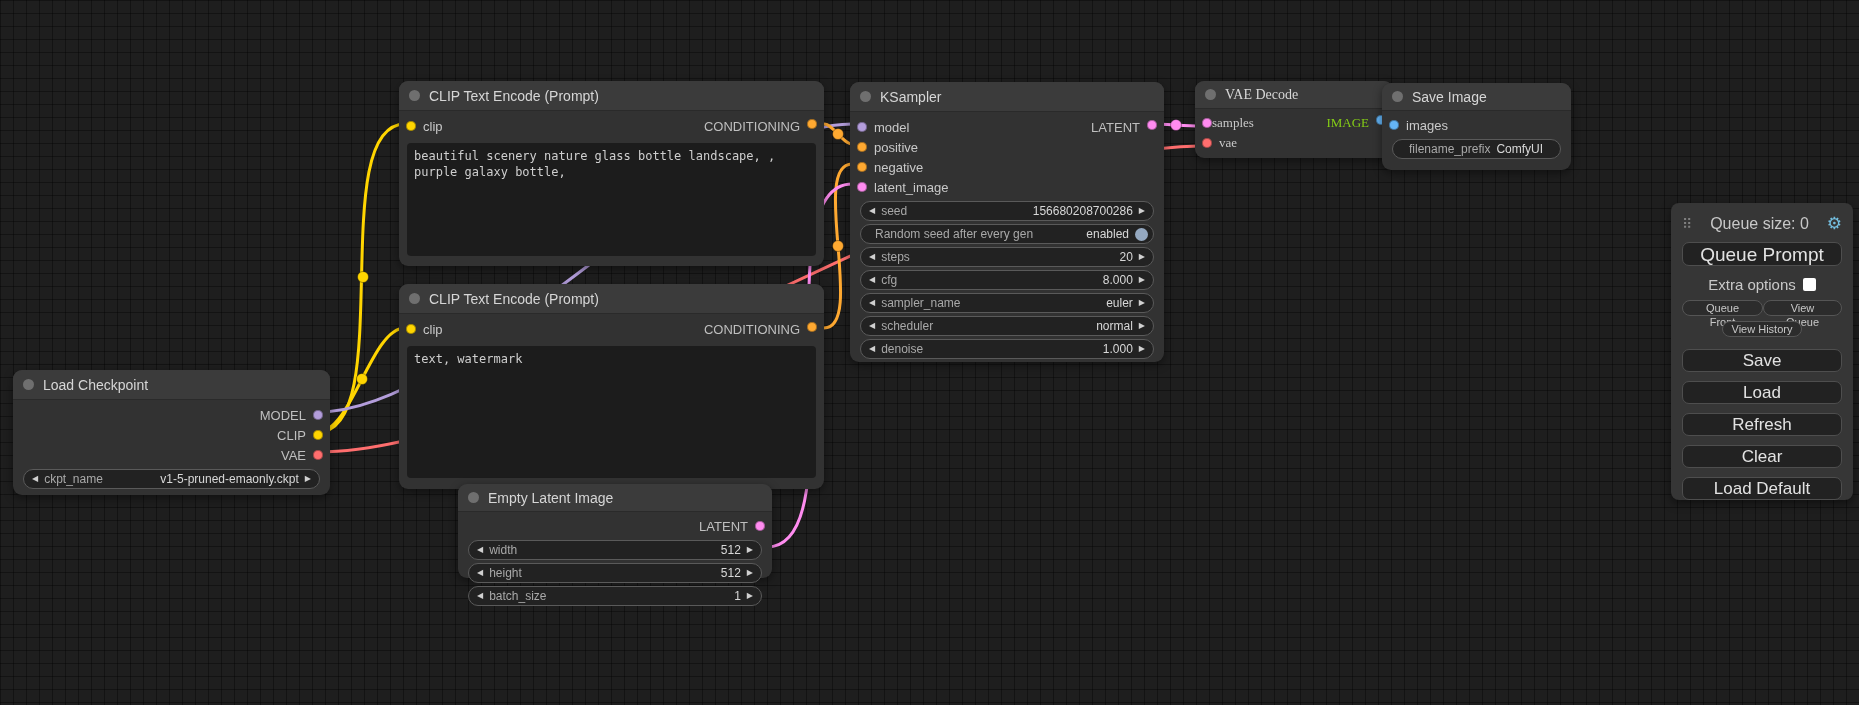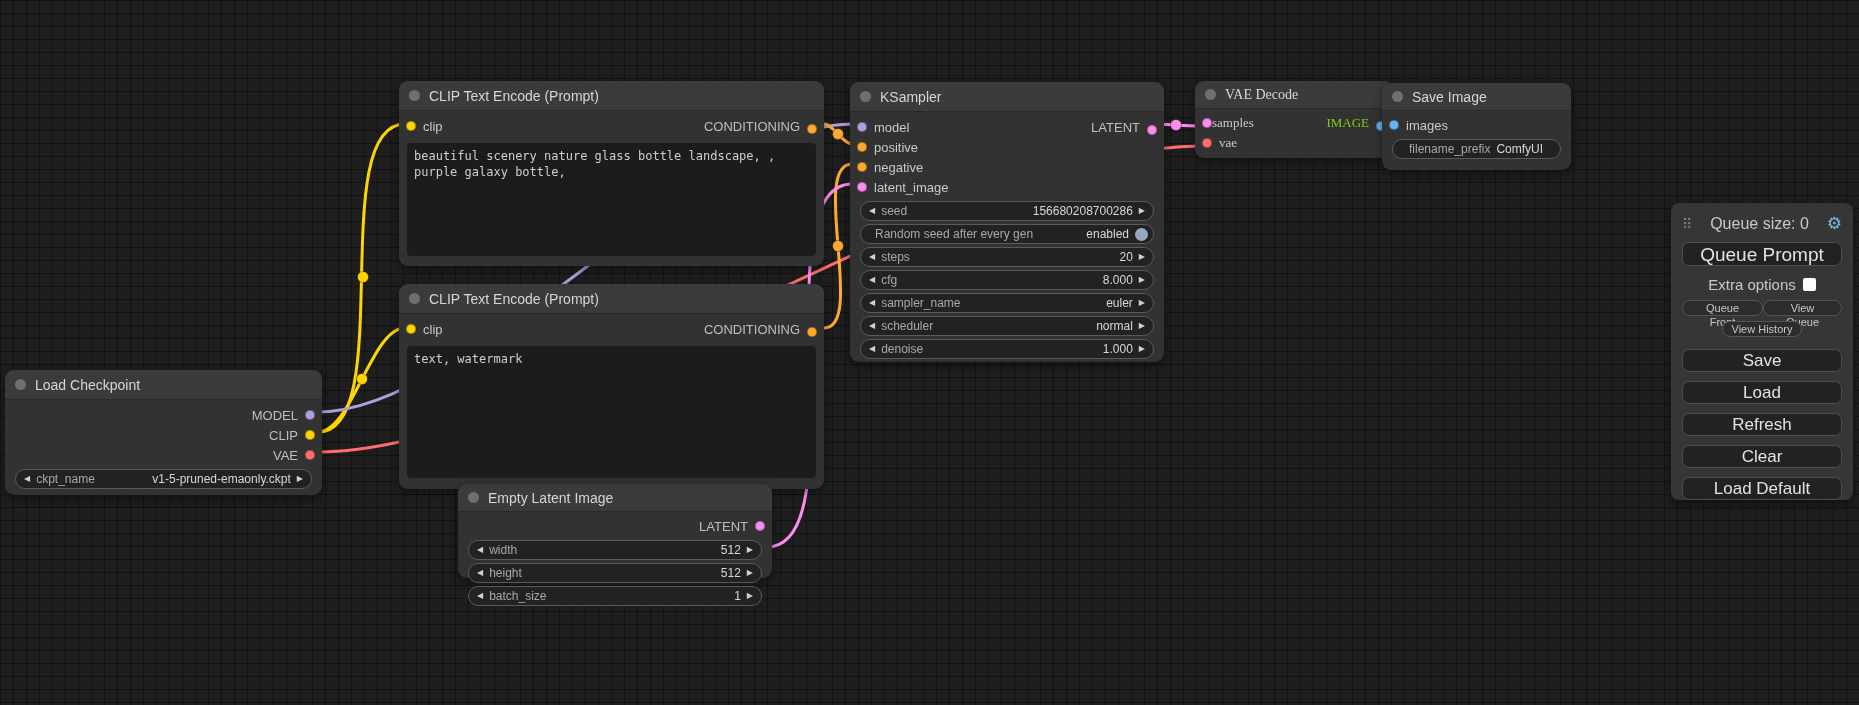--- a/index.html
+++ b/index.html
@@ -21,21 +21,21 @@
   .node-header {
     height:30px; background:#3b3b3b; border-radius:9px 9px 0 0;
     display:flex; align-items:center; padding:0 10px; gap:9px;
     color:#d6d6d6; font-size:14px; border-bottom:1px solid #2a2a2a;
   }
   .title-dot { width:11px; height:11px; border-radius:50%; background:#6f6f6f; flex:none; }
   .slots { padding:5px 0 1px; }
   .slot-row { display:flex; align-items:center; height:20px; padding:0 7px; font-size:13px; color:#c9c9c9; gap:7px; }
   .slot-row.between { justify-content:space-between; }
   .slot-row.out { justify-content:flex-end; color:#bfbfbf; }
-  .oside { display:flex; align-items:flex-end; gap:7px; }
+  .oside { display:flex; align-items:flex-start; gap:7px; }
   .dot { width:10px; height:10px; border-radius:50%; flex:none; box-shadow:inset 0 0 0 1px rgba(0,0,0,.35); }
   .widget {
     height:20px; margin:3px 10px; background:#222; border:1px solid #5a5a5a;
     border-radius:11px; display:flex; align-items:center; font-size:12px;
     padding:0 8px; gap:6px; cursor:pointer;
   }
   .arrow { color:#d0d0d0; font-size:8px; line-height:1; }
   .wlabel { color:#a9a9a9; white-space:nowrap; }
   .wvalue { margin-left:auto; color:#d8d8d8; white-space:nowrap; }
   .toggle-knob { width:13px; height:13px; border-radius:50%; flex:none; margin-right:-3px; }
@@ -122,21 +122,21 @@
       </span>
       <span class="oside">
         <span style="color:#bfbfbf;">CONDITIONING</span>
         <span class="dot" style="background: rgb(255, 169, 49);"></span>
       </span>
     </div>
   </div>
   <div class="textbox" style="height:132px;">text, watermark</div>
 </div>
 
-<div class="node" style="left:5px; top:370px; width:317px; height:125px;">
+<div class="node" style="left:13px; top:370px; width:317px; height:125px;">
   <div class="node-header">
     <span class="title-dot" style="background: rgb(111, 111, 111);"></span>
     <span>Load Checkpoint</span>
   </div>
   <div class="slots">
     <div class="slot-row out">
       <span>MODEL</span>
       <span class="dot" style="background: rgb(179, 157, 219);"></span>
     </div>
     <div class="slot-row out">

